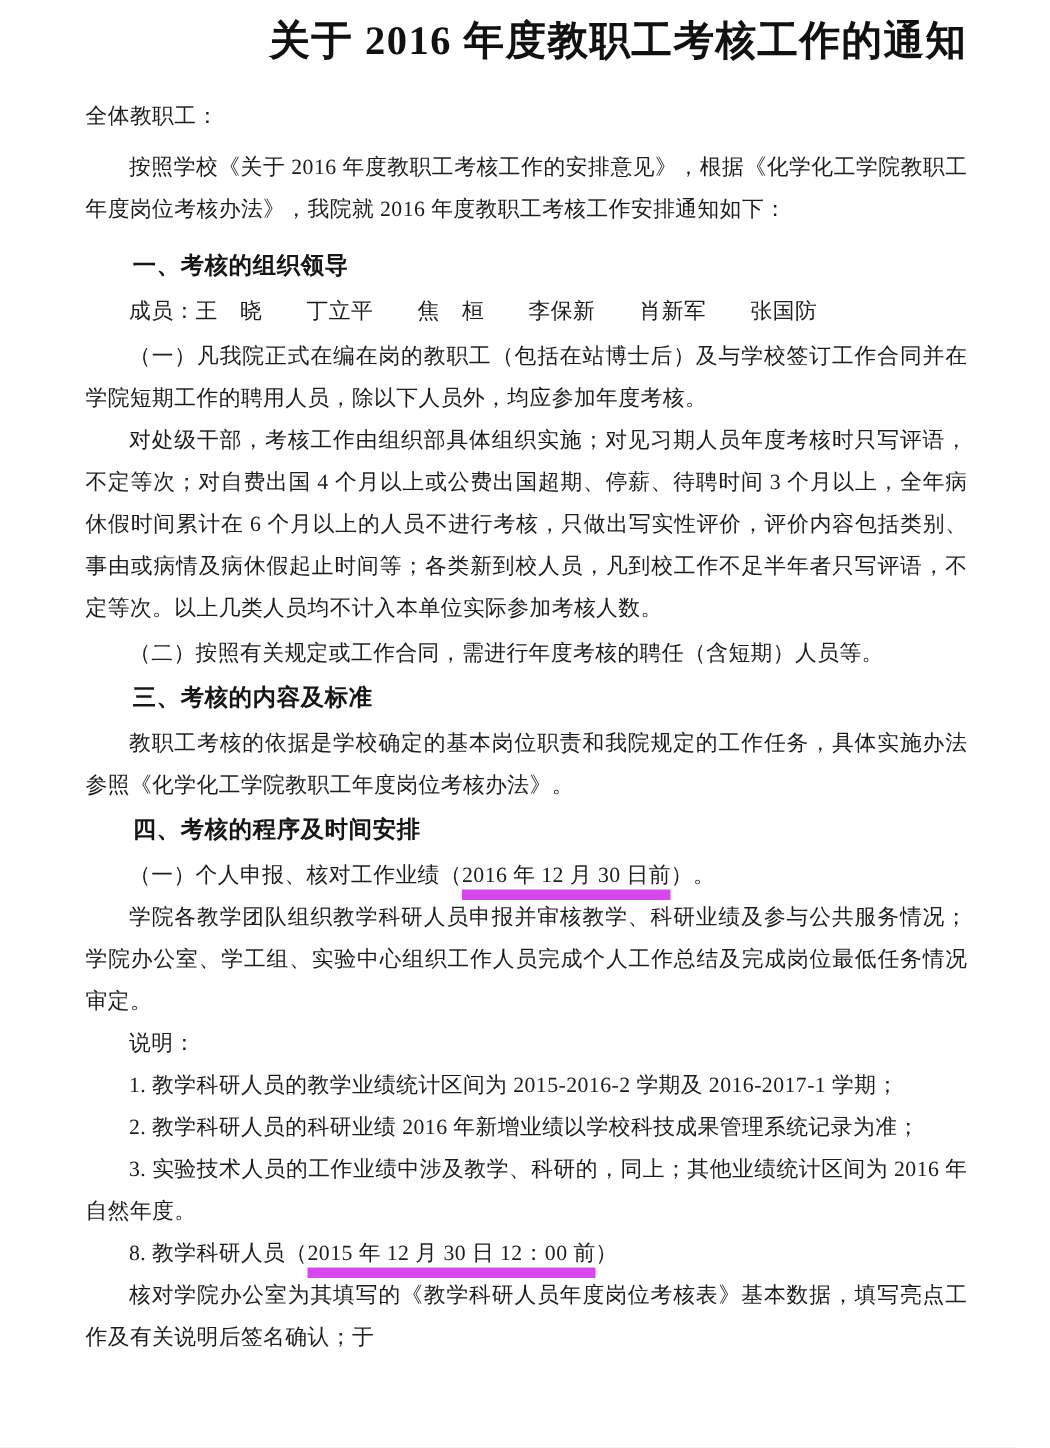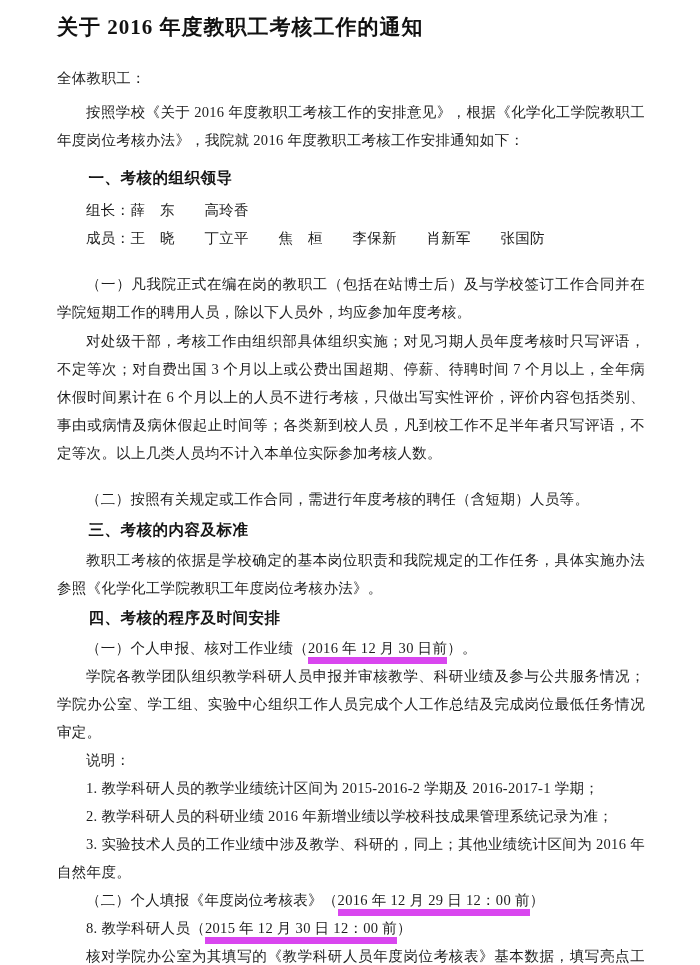--- a/index.html
+++ b/index.html
@@ -4,71 +4,69 @@
 <style>
   html,body{margin:0;padding:0;background:#e9e9e9;}
   .page{
     width:700px;height:965px;box-sizing:border-box;margin:0 auto;
     background:#ffffff;color:#1c1c1c;
     padding:10px 55px 0 57px;overflow:hidden;
     font-family:"Liberation Serif","DejaVu Serif",serif;
     font-size:14.5px;line-height:28px;letter-spacing:.3px;
   }
   .title{
-    font-size:21px;line-height:34px;font-weight:700;text-align:left;
+    font-size:27px;line-height:34px;font-weight:700;text-align:right;
     margin:0 0 20px;letter-spacing:1px;color:#111;
   }
   p{margin:0;text-align:justify;}
   .indent{text-indent:2em;}
   .salutation{margin:0;}
   .intro{margin-top:6px;}
   .sec-heading{
     font-family:"Liberation Sans","DejaVu Sans",sans-serif;
     font-size:15.5px;font-weight:700;line-height:28px;margin:2px;
     text-indent:1.9em;letter-spacing:.5px;color:#161616;text-align:left;
   }
   .mt10{margin-top:10px;}
   .mt6{margin-top:6px;}
   .mt4{margin-top:4px;}
-  .mt2{margin-top:19px;font-family:Liberation Mono, monospace;}
+  .mt2{margin-top:2px;}
   .names{text-indent:2em;}
   .u{border-bottom:7px solid #d946ef;padding-bottom:1px;}
 </style>
 </head>
 <body>
 
 <div class="page">
 
   <h1 class="title">关于 2016 年度教职工考核工作的通知</h1>
 
   <p class="salutation">全体教职工：</p>
 
   <p class="indent intro">按照学校《关于 2016 年度教职工考核工作的安排意见》，根据《化学化工学院教职工年度岗位考核办法》，我院就 2016 年度教职工考核工作安排通知如下：</p>
 
   <h2 class="sec-heading mt10">一、考核的组织领导</h2>
-  <p class="names mt4">组长：薛　东　　高玲香</p>
   <p class="names">成员：王　晓　　丁立平　　焦　桓　　李保新　　肖新军　　张国防</p>
 
   <p class="indent mt2">（一）凡我院正式在编在岗的教职工（包括在站博士后）及与学校签订工作合同并在学院短期工作的聘用人员，除以下人员外，均应参加年度考核。</p>
-  <p class="indent">对处级干部，考核工作由组织部具体组织实施；对见习期人员年度考核时只写评语，不定等次；对自费出国 3 个月以上或公费出国超期、停薪、待聘时间 7 个月以上，全年病休假时间累计在 6 个月以上的人员不进行考核，只做出写实性评价，评价内容包括类别、事由或病情及病休假起止时间等；各类新到校人员，凡到校工作不足半年者只写评语，不定等次。以上几类人员均不计入本单位实际参加考核人数。</p>
+  <p class="indent">对处级干部，考核工作由组织部具体组织实施；对见习期人员年度考核时只写评语，不定等次；对自费出国 4 个月以上或公费出国超期、停薪、待聘时间 3 个月以上，全年病休假时间累计在 6 个月以上的人员不进行考核，只做出写实性评价，评价内容包括类别、事由或病情及病休假起止时间等；各类新到校人员，凡到校工作不足半年者只写评语，不定等次。以上几类人员均不计入本单位实际参加考核人数。</p>
   <p class="indent mt2">（二）按照有关规定或工作合同，需进行年度考核的聘任（含短期）人员等。</p>
 
   <h2 class="sec-heading">三、考核的内容及标准</h2>
   <p class="indent">教职工考核的依据是学校确定的基本岗位职责和我院规定的工作任务，具体实施办法参照《化学化工学院教职工年度岗位考核办法》。</p>
 
   <h2 class="sec-heading">四、考核的程序及时间安排</h2>
 
   <p class="indent"><span>（一）个人申报、核对工作业绩（</span><span class="u">2016 年 12 月 30 日前</span><span>）。</span></p>
 
   <p class="indent">学院各教学团队组织教学科研人员申报并审核教学、科研业绩及参与公共服务情况；学院办公室、学工组、实验中心组织工作人员完成个人工作总结及完成岗位最低任务情况审定。</p>
 
   <p class="indent">说明：</p>
   <p class="indent">1. 教学科研人员的教学业绩统计区间为 2015-2016-2 学期及 2016-2017-1 学期；</p>
   <p class="indent">2. 教学科研人员的科研业绩 2016 年新增业绩以学校科技成果管理系统记录为准；</p>
   <p class="indent">3. 实验技术人员的工作业绩中涉及教学、科研的，同上；其他业绩统计区间为 2016 年自然年度。</p>
 
-  <p class="indent"><span>（二）个人填报《年度岗位考核表》（</span><span class="u">2016 年 12 月 29 日 12：00 前</span><span>）</span></p>
 
   <p class="indent"><span>8. 教学科研人员（</span><span class="u">2015 年 12 月 30 日 12：00 前</span><span>）</span></p>
 
   <p class="indent"><span>核对学院办公室为其填写的《教学科研人员年度岗位考核表》基本数据，填写亮点工作及有关说明后签名确认；于 </span></p>
 
 </div>
 
 </body></html>

